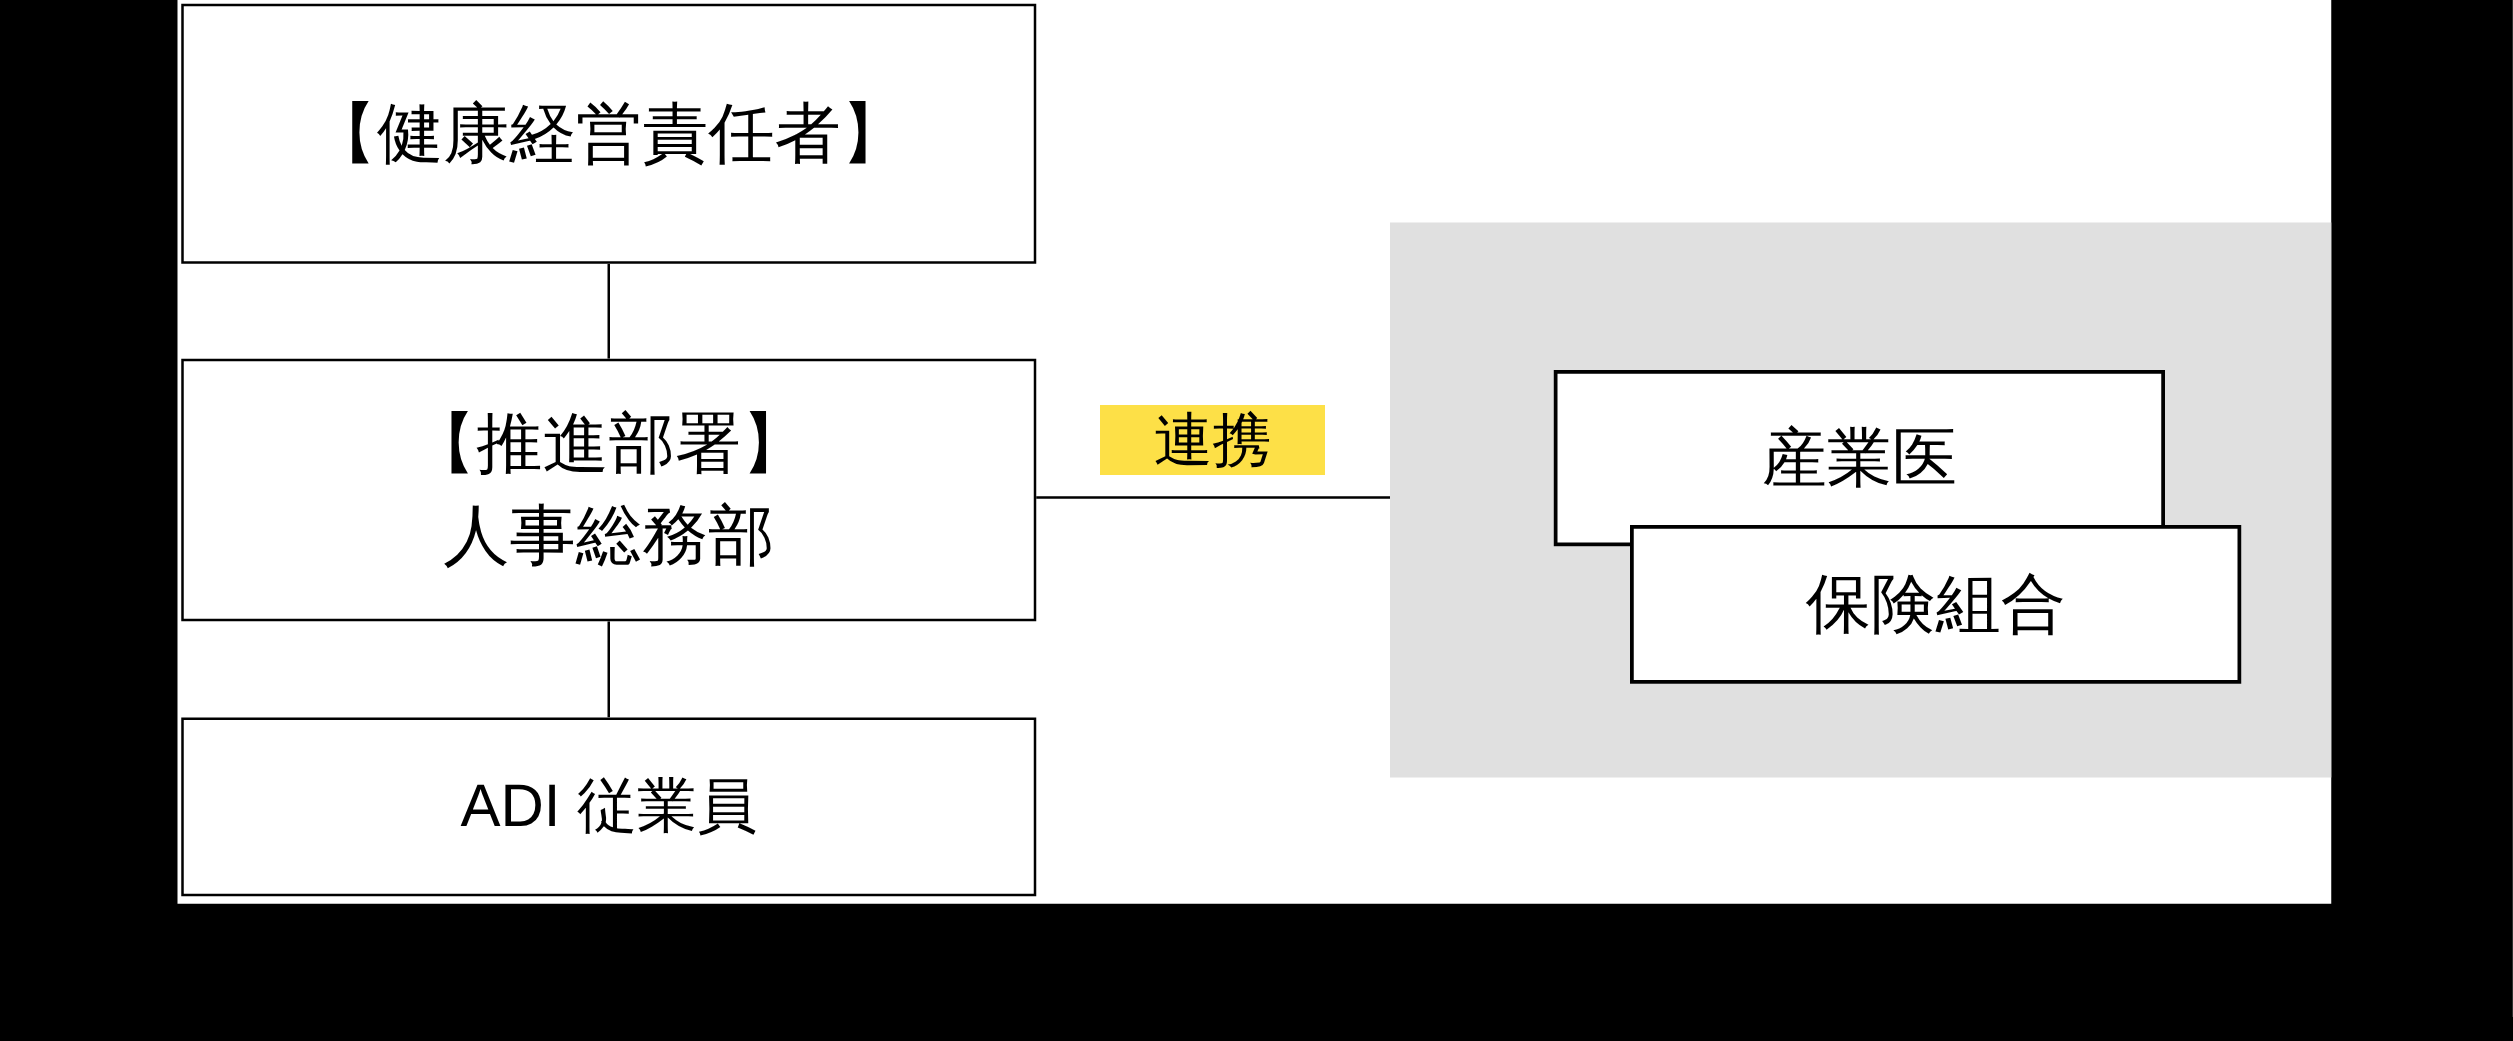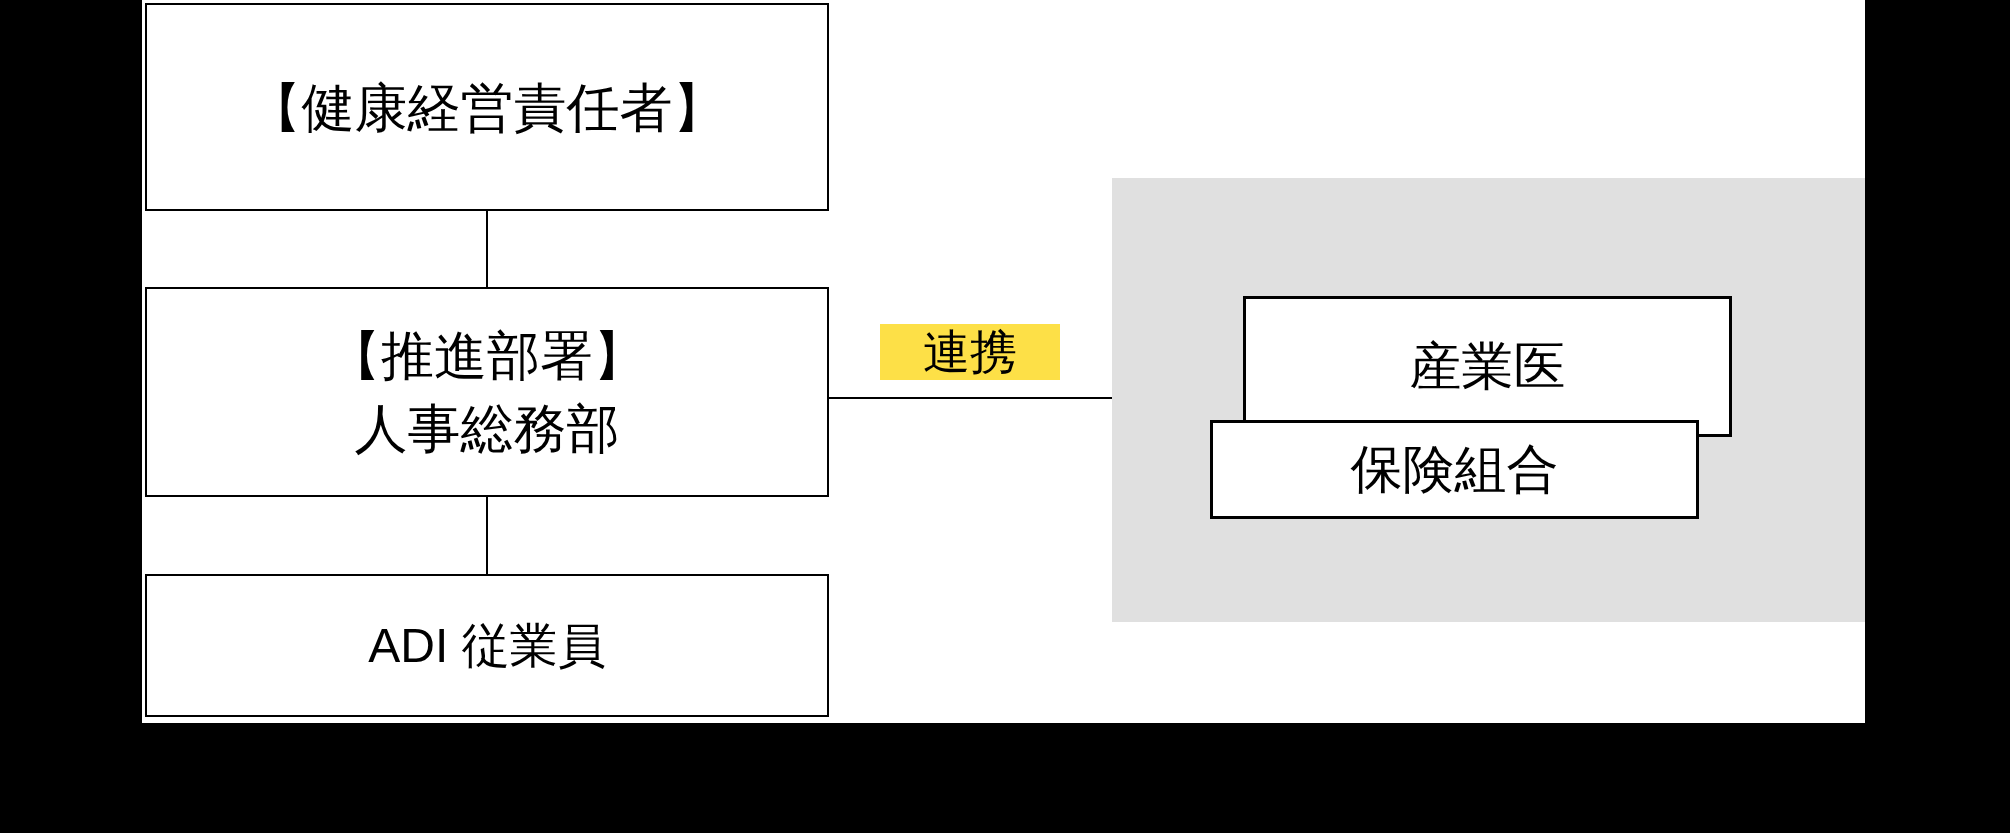--- a/index.html
+++ b/index.html
@@ -30,21 +30,21 @@
   .node-top   {left:145px;top:3px;  width:684px;height:208px;}
   .node-mid   {left:145px;top:287px;width:684px;height:210px;}
   .node-bottom{left:145px;top:574px;width:684px;height:143px;font-size:48px;}
   .node-ext{
     position:absolute;background:#fff;border:3px solid #000;
     box-sizing:border-box;
     display:flex;align-items:center;justify-content:center;
     font-size:52px;white-space:nowrap;
   }
   .node-physician{left:1243px;top:253px;width:489px;height:141px;margin-top:43px;}
-  .node-insurance{left:1210px;top:420px;width:489px;height:99px;}
+  .node-insurance{left:1304px;top:420px;width:489px;height:127px;}
   .vline{position:absolute;width:2px;background:#000;}
   .vline-1{left:486px;top:211px;height:76px;}
   .vline-2{left:486px;top:497px;height:77px;}
   .hline{position:absolute;left:828px;top:397px;width:284px;height:2px;background:#000;}
   .link-label{
     position:absolute;left:880px;top:324px;width:180px;height:56px;
     display:flex;align-items:center;justify-content:center;
     font-size:47px;background:#fde047;white-space:nowrap;
   }
 </style>

